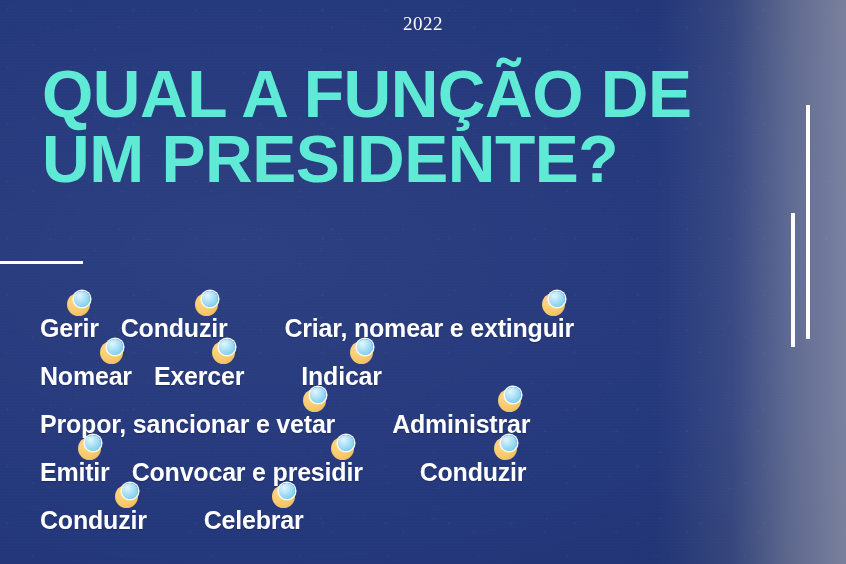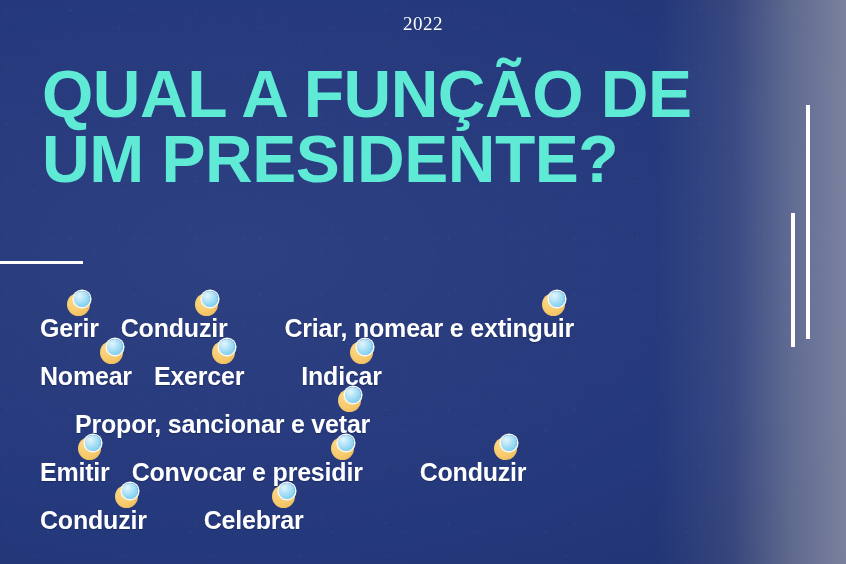--- a/index.html
+++ b/index.html
@@ -252,20 +252,27 @@
     </div>
 
     <div class="row">
       <span class="item">
         <span class="bullet-icon">
           <span class="disc"></span>
             <span class="lens"></span>
         </span>
         <span class="label">Propor, sancionar e vetar</span>
       </span>
+      <span class="item">
+        <span class="bullet-icon">
+          <span class="disc"></span>
+            <span class="lens"></span>
+        </span>
+        <span class="label">Administrar</span>
+      </span>
     </div>
 
     <div class="row">
       <span class="item">
         <span class="bullet-icon">
           <span class="disc"></span>
             <span class="lens"></span>
         </span>
         <span class="label">Emitir</span>
       </span>

